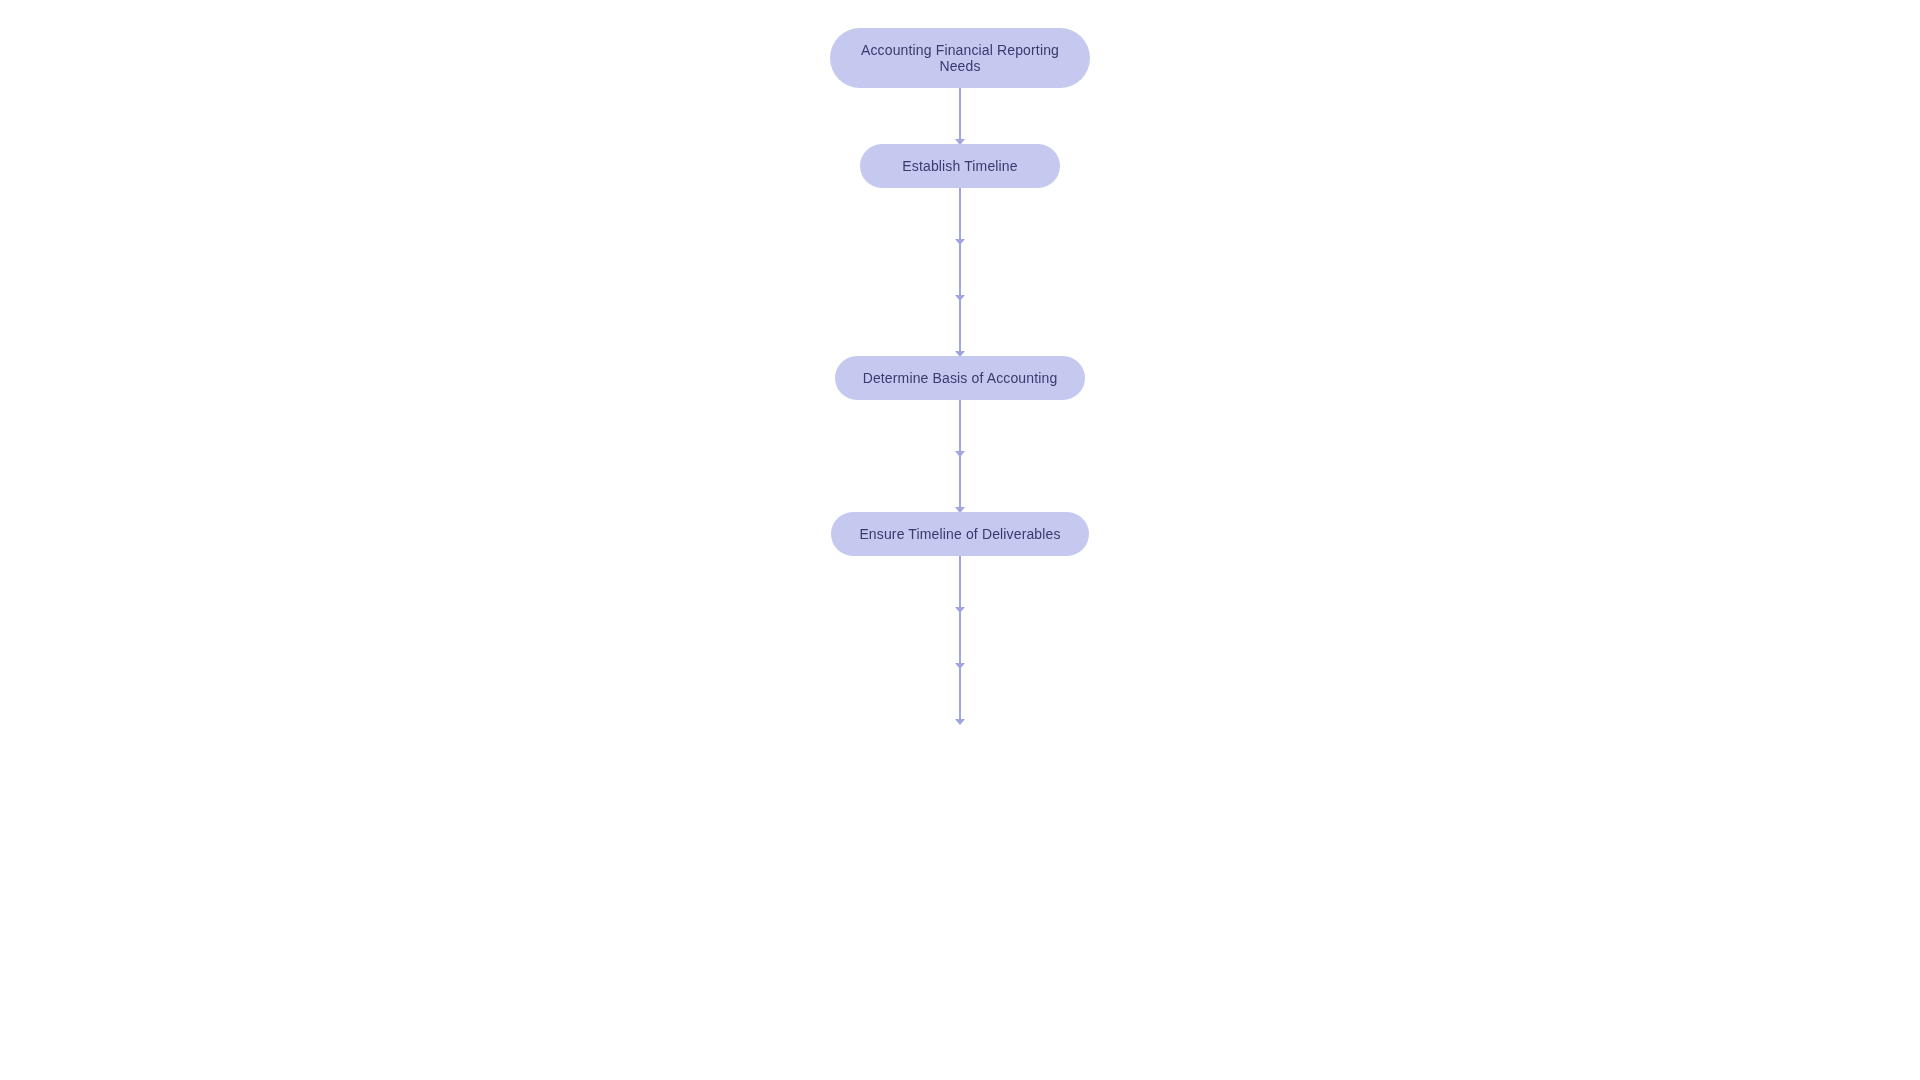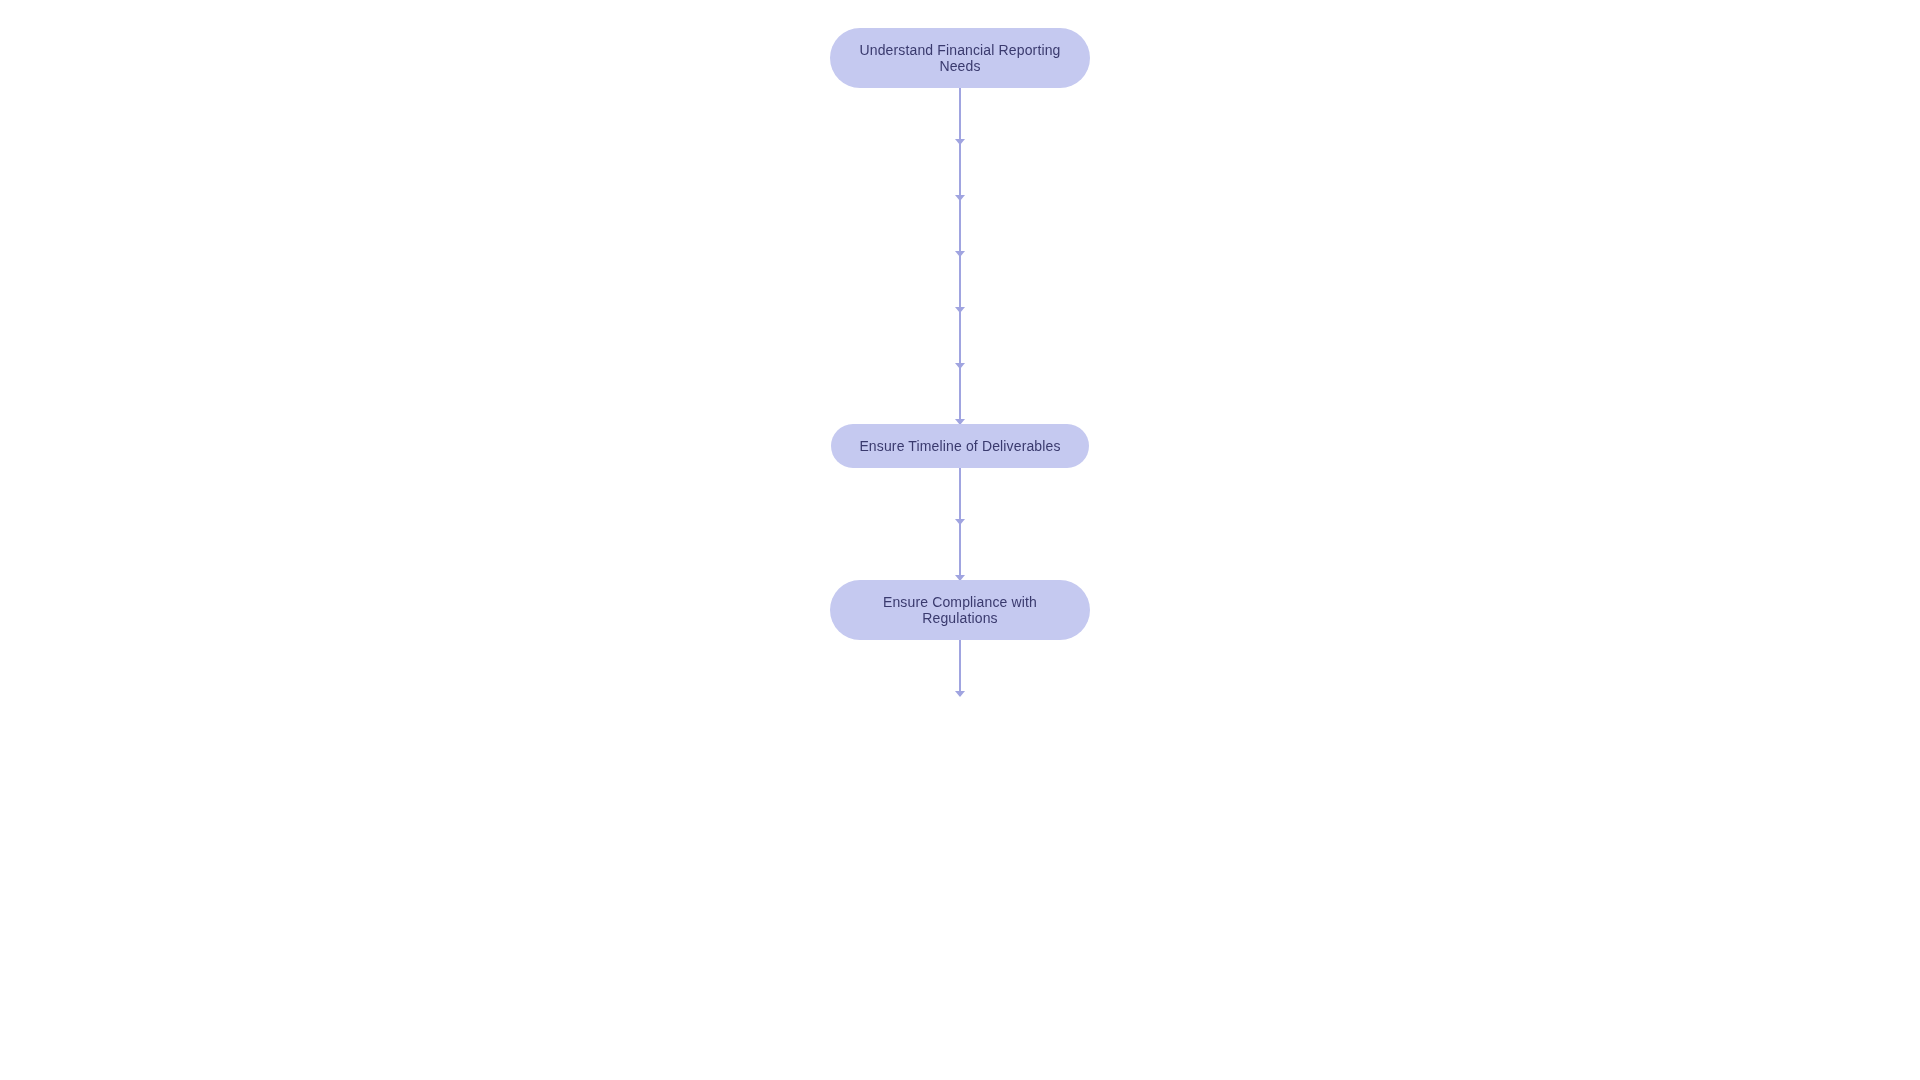--- a/index.html
+++ b/index.html
@@ -66,25 +66,26 @@
       height: 0;
       border-left: 5px solid transparent;
       border-right: 5px solid transparent;
       border-top: 6px solid #a0a4e0;
     }
   </style>
 </head>
 <body>
 
 <div class="flowchart-container" id="flowchart-root">
-<div class="flow-node">Understand Financial Reporting Needs</div>
+<div class="flow-node">Accounting Financial Reporting Needs</div>
+    <div class="connector"></div>
+    <div class="flow-node">Establish Timeline</div>
     <div class="connector"></div>
     <div class="connector"></div>
     <div class="connector"></div>
-    <div class="connector"></div>
+    <div class="flow-node">Determine Basis of Accounting</div>
     <div class="connector"></div>
     <div class="connector"></div>
     <div class="flow-node">Ensure Timeline of Deliverables</div>
     <div class="connector"></div>
     <div class="connector"></div>
-    <div class="flow-node">Ensure Compliance with Regulations</div>
     <div class="connector"></div>
   </div>
 
 </body></html>

